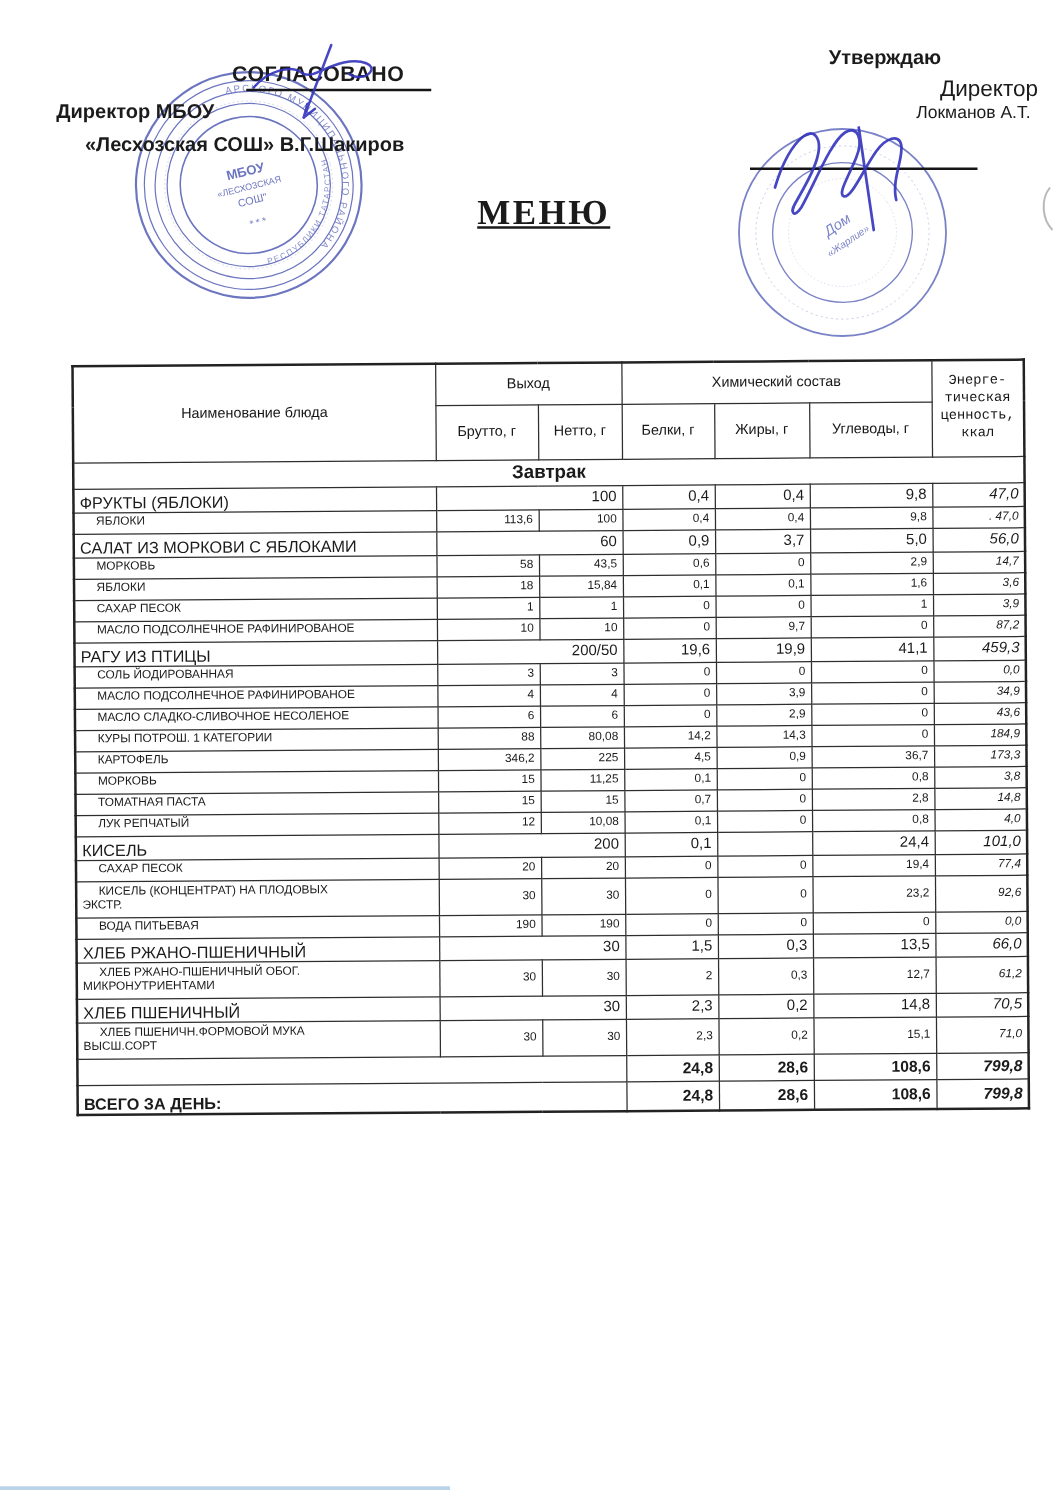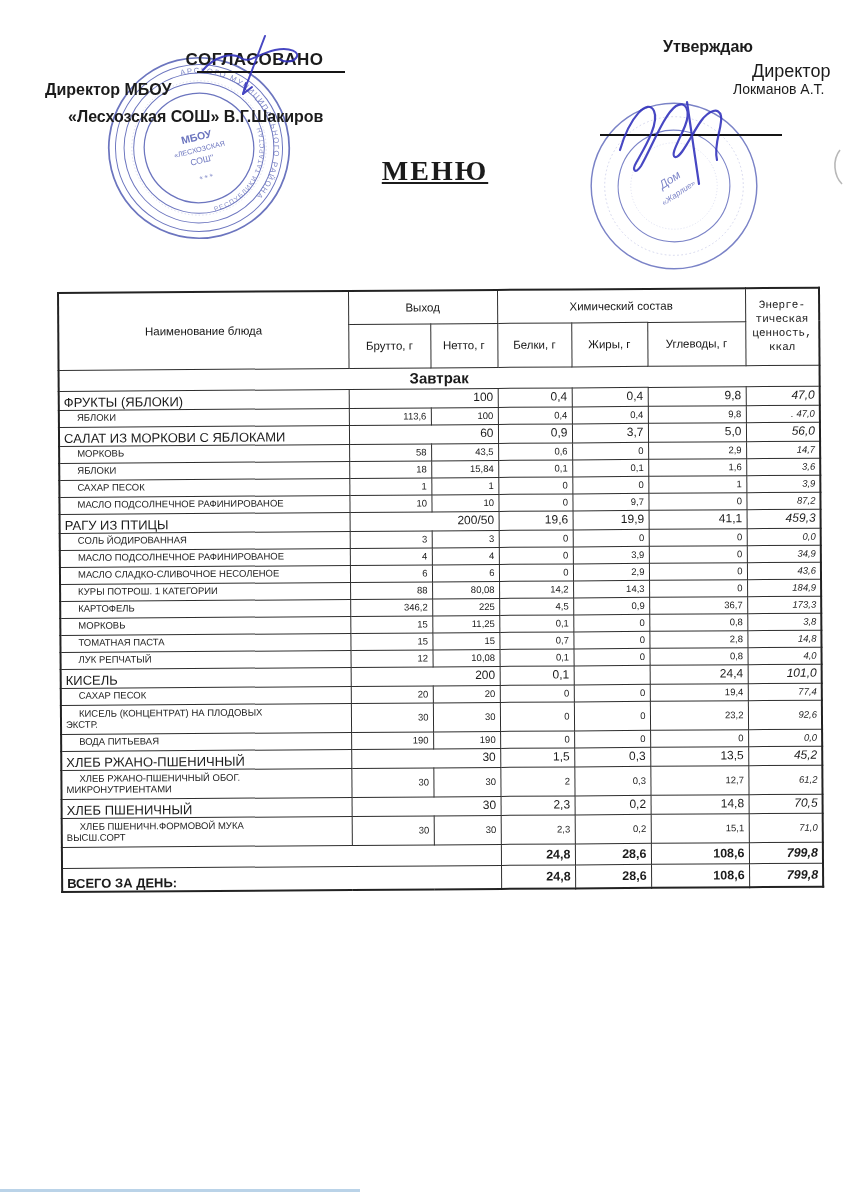--- a/index.html
+++ b/index.html
@@ -345,21 +345,21 @@
             <td class="num col-f">0</td>
             <td class="num col-c">0</td>
             <td class="num col-k">0,0</td>
           </tr>
           <tr class="dish">
             <td class="name-cell dish-name">ХЛЕБ РЖАНО-ПШЕНИЧНЫЙ</td>
             <td class="num out-merged" colspan="2">30</td>
             <td class="num col-p">1,5</td>
             <td class="num col-f">0,3</td>
             <td class="num col-c">13,5</td>
-            <td class="num col-k">45,2</td>
+            <td class="num col-k">66,0</td>
           </tr>
           <tr class="ingredient tall">
             <td class="name-cell ingr-name">ХЛЕБ РЖАНО-ПШЕНИЧНЫЙ ОБОГ.
 МИКРОНУТРИЕНТАМИ</td>
             <td class="num col-b">30</td>
             <td class="num col-n">30</td>
             <td class="num col-p">2</td>
             <td class="num col-f">0,3</td>
             <td class="num col-c">12,7</td>
             <td class="num col-k">61,2</td>

